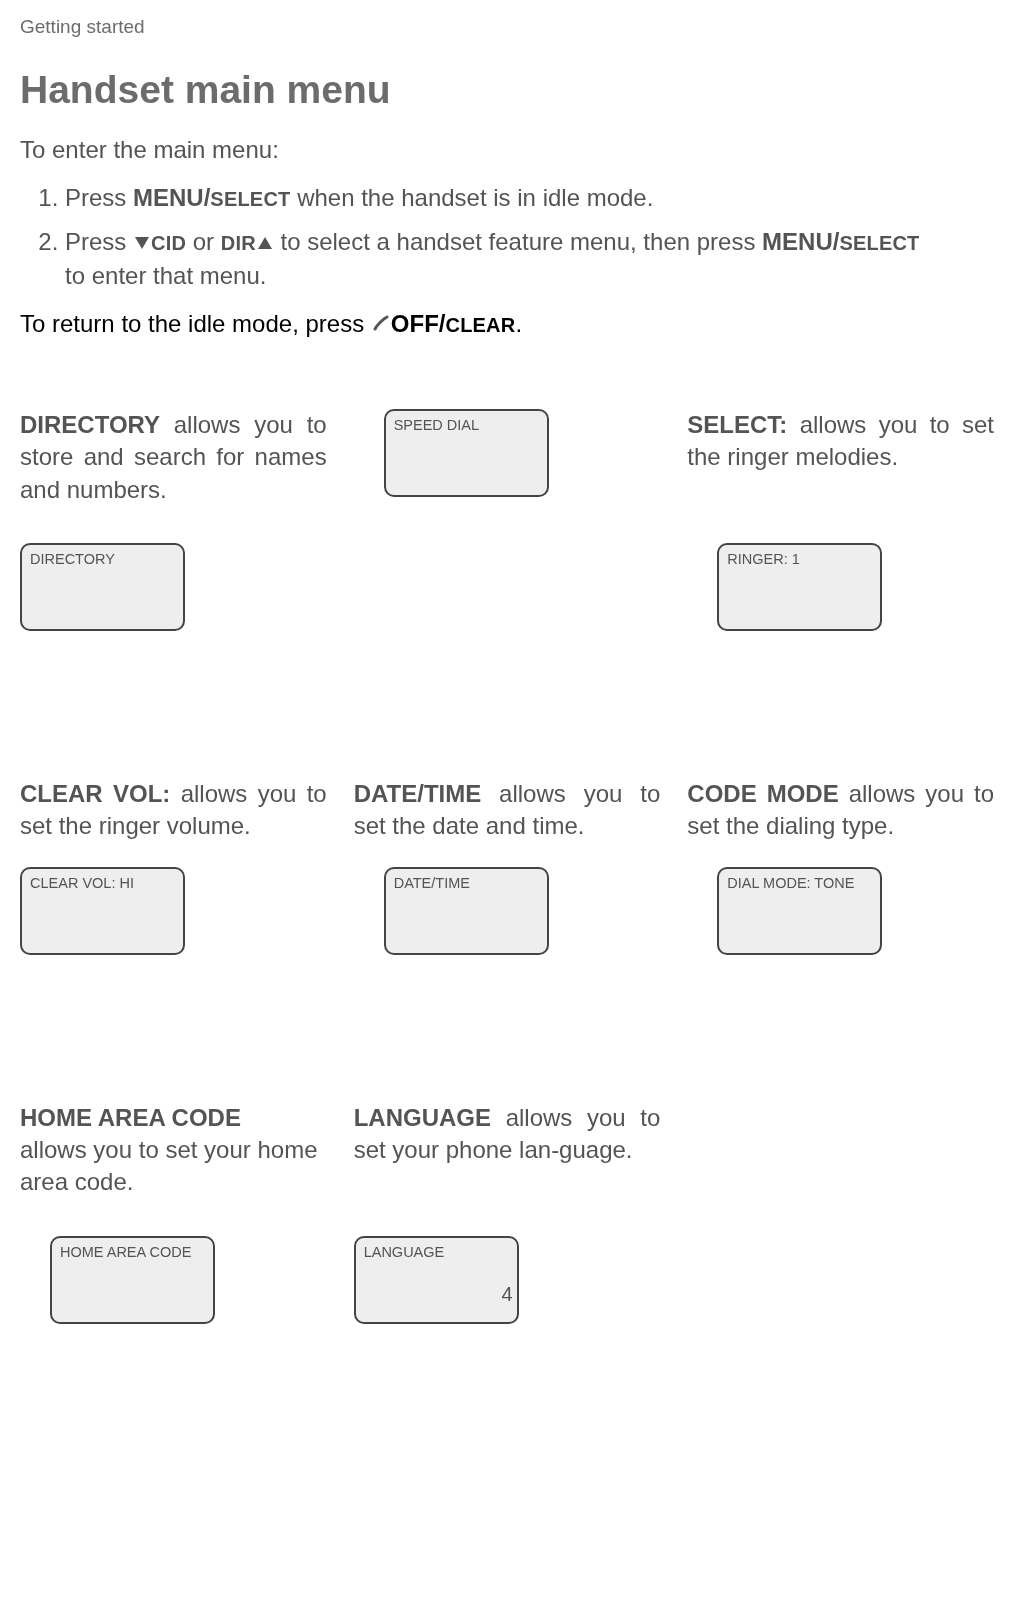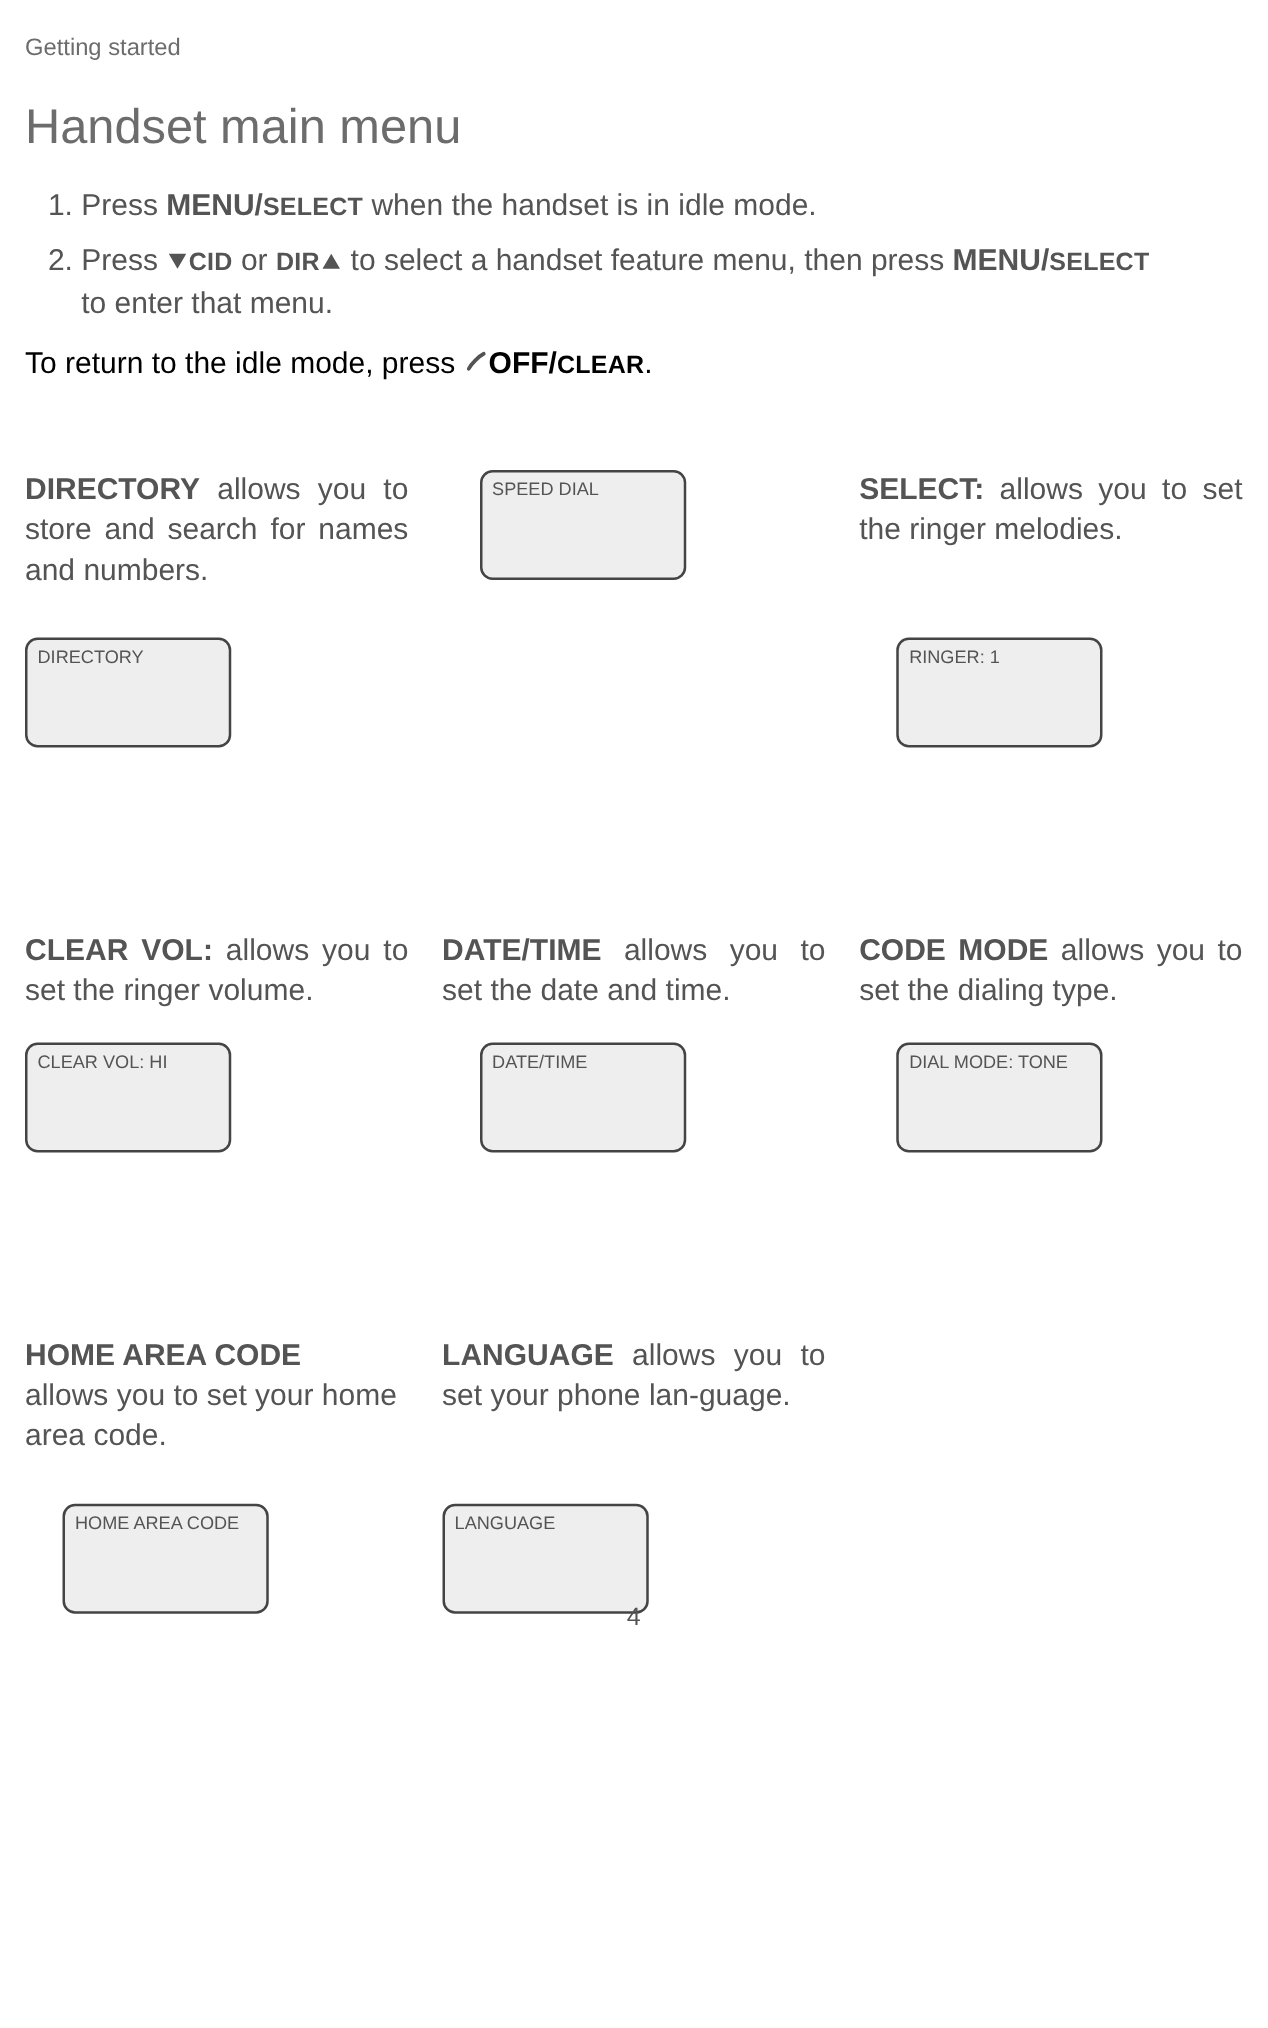--- a/index.html
+++ b/index.html
@@ -7,31 +7,31 @@
     padding: 0;
     background: #ffffff;
     font-family: Arial, Helvetica, sans-serif;
     color: #444;
   }
   .page {
     width: 1014px;
     height: 1332px;
     position: relative;
     box-sizing: border-box;
-    padding: 28px 20px 0 20px;
+    padding: 16px 20px 0 20px;
   }
   .section-label {
     font-size: 19px;
     color: #6c6c6c;
     margin: 0 0 20px 0;
   }
   .page-title {
     font-size: 39px;
     color: #6c6c6c;
-    font-weight: 400;
+    font-weight: 700;
     margin: 30px 0 24px 0;
   }
   .intro-line {
     font-size: 24px;
     color: #545454;
     margin: 0 0 14px 0;
   }
   ol.steps {
     list-style: decimal;
     padding-left: 28px;
@@ -106,20 +106,21 @@
 </style>
 </head>
 <body>
 
 <div class="page">
 
   <div class="section-label">Getting started</div>
 
   <h1 class="page-title">Handset main menu</h1>
 
+  <p class="intro-line">To enter the main menu:</p>
 
   <ol class="steps">
     <li>
       <span>Press </span><span class="b">MENU/</span><span class="lbl">SELECT</span><span> when the handset is in idle mode.</span>
     </li>
     <li>
       <span>Press </span><span class="tri-down"><svg width="18" height="16">
             <polygon points="2,2 16,2 9,14" fill="#545454"></polygon>
           </svg></span><span class="lbl">CID</span><span> or </span><span class="lbl">DIR</span><span class="tri-up"><svg width="18" height="16">
             <polygon points="9,2 16,14 2,14" fill="#545454"></polygon>

